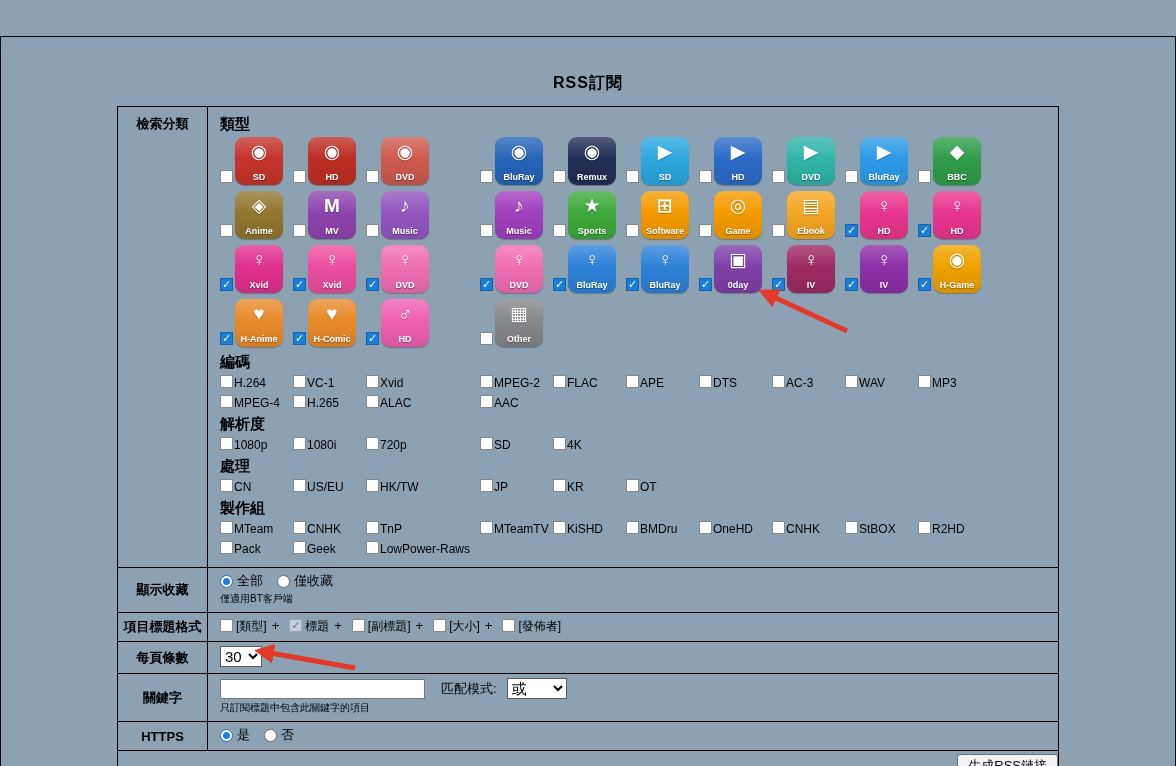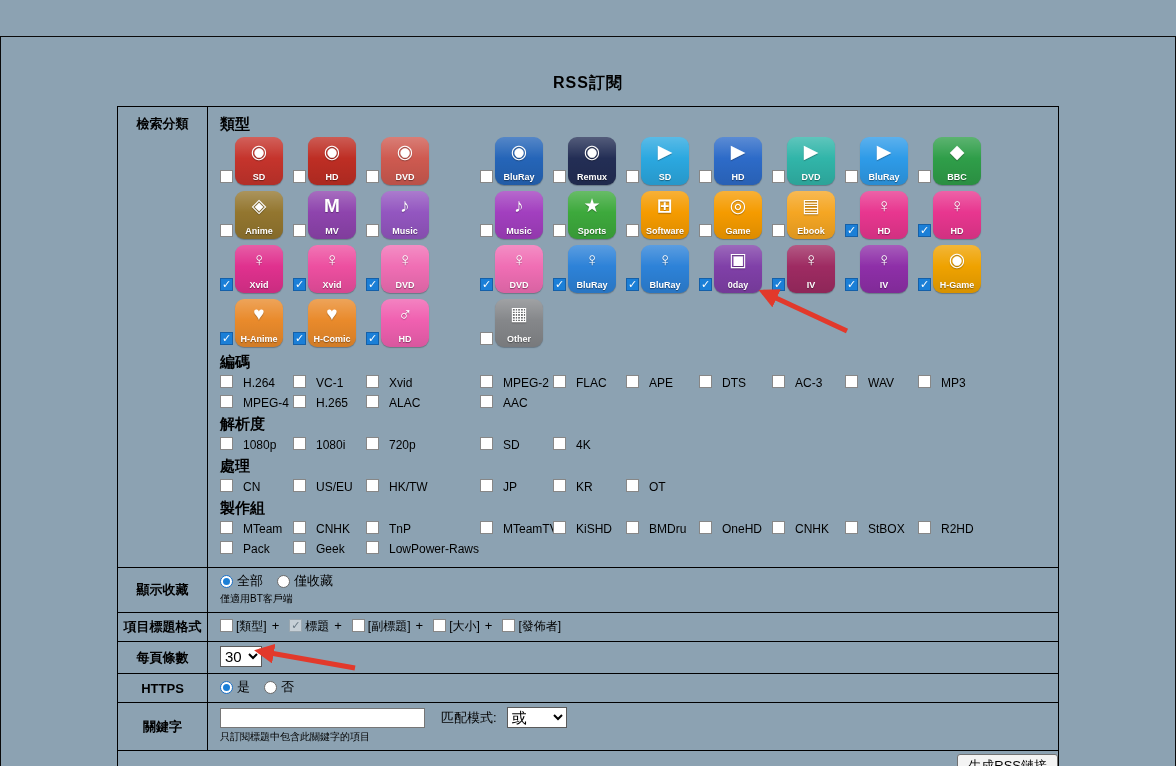--- a/index.html
+++ b/index.html
@@ -69,21 +69,21 @@
     vertical-align:-2px;flex:none;
   }
   .radio.checked{border-color:#1B6FC4;}
   .radio.checked::after{
     content:"";position:absolute;left:2px;top:2px;width:7px;height:7px;
     border-radius:50%;background:#1B7FD7;
   }
   
   .filter-line{display:flex;margin-bottom:5px;align-items:center;}
   .filter-cell{
-    flex:0 0 73px;width:73px;display:flex;align-items:center;gap:10px;
+    flex:0 0 73px;width:73px;display:flex;align-items:center;gap:1px;
     font-size:12px;white-space:nowrap;cursor:pointer;
   }
   .flabel{font-size:12px;}
   
   .inline{display:flex;align-items:center;gap:4px;line-height:18px;}
   .opt-label{margin-right:10px;font-size:13px;}
   .note{font-size:10px;margin-top:2px;}
   .tf-item{display:inline-flex;align-items:center;gap:3px;margin-right:2px;}
   .sep{margin:0 4px 0 2px;}
   input[type=text]{
@@ -601,45 +601,45 @@
       <div class="td mid">
         <div class="inline">
           <select class="pp-select">
             <option>30</option>
           </select>
         </div>
       </div>
     </div>
 
     <div class="trow">
-      <div class="th">HTTPS</div>
-      <div class="td mid">
-        <div class="inline">
-          <span class="radio checked"></span>
-          <span class="opt-label">是</span>
-          <span class="radio"></span>
-          <span class="opt-label">否</span>
-        </div>
-      </div>
-    </div>
-
-    <div class="trow">
       <div class="th">關鍵字</div>
       <div class="td mid">
         <div class="inline">
           <input type="text" value="" style="">
           <span class="match-label">匹配模式:</span>
           <select class="match-select">
             <option>或</option>
           </select>
         </div>
         <div class="note">只訂閱標題中包含此關鍵字的項目</div>
       </div>
     </div>
 
+    <div class="trow">
+      <div class="th">HTTPS</div>
+      <div class="td mid">
+        <div class="inline">
+          <span class="radio checked"></span>
+          <span class="opt-label">是</span>
+          <span class="radio"></span>
+          <span class="opt-label">否</span>
+        </div>
+      </div>
+    </div>
+
     <div class="trow submit-row">
       <button>生成RSS鏈接</button>
     </div>
 
   </div>
 
   <svg class="arrows" width="1176" height="766" viewBox="0 0 1176 766">
     <defs>
       <marker id="ah" markerWidth="4" markerHeight="4" refX="3" refY="2" orient="auto">
         <path class="arrow-head" d="M0,0 L4,2 L0,4 z" fill="#E2392B"></path>

